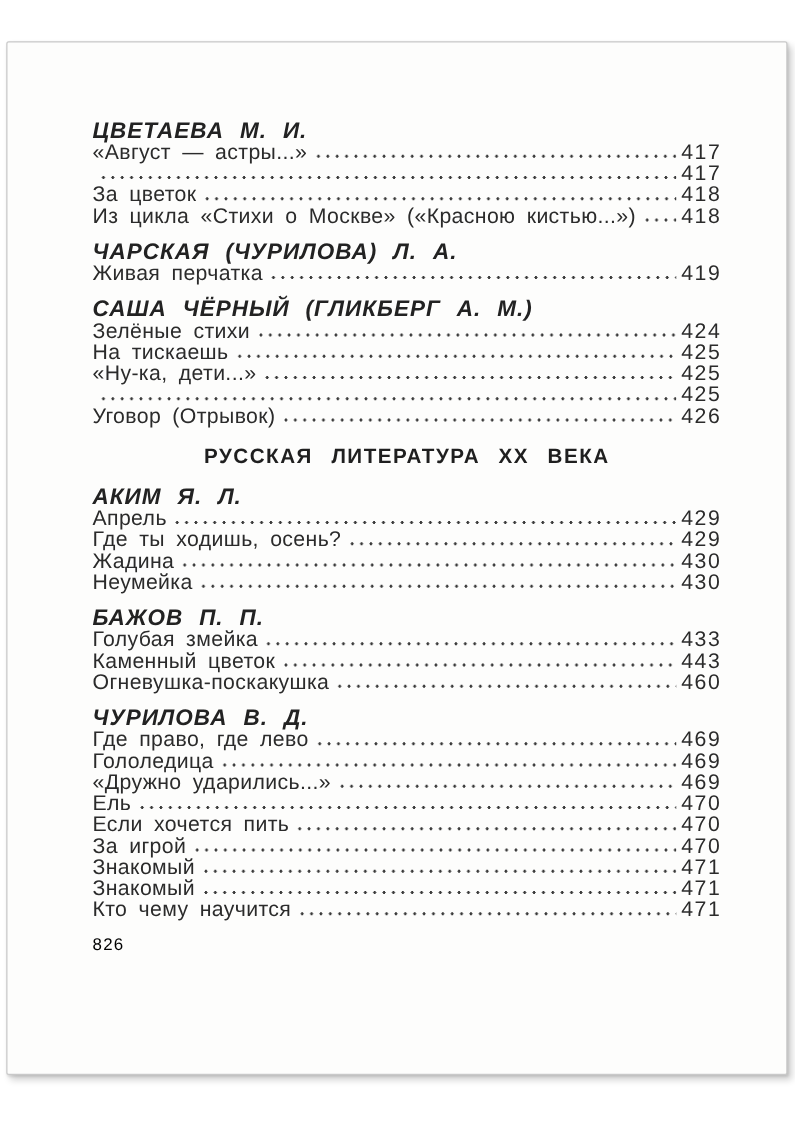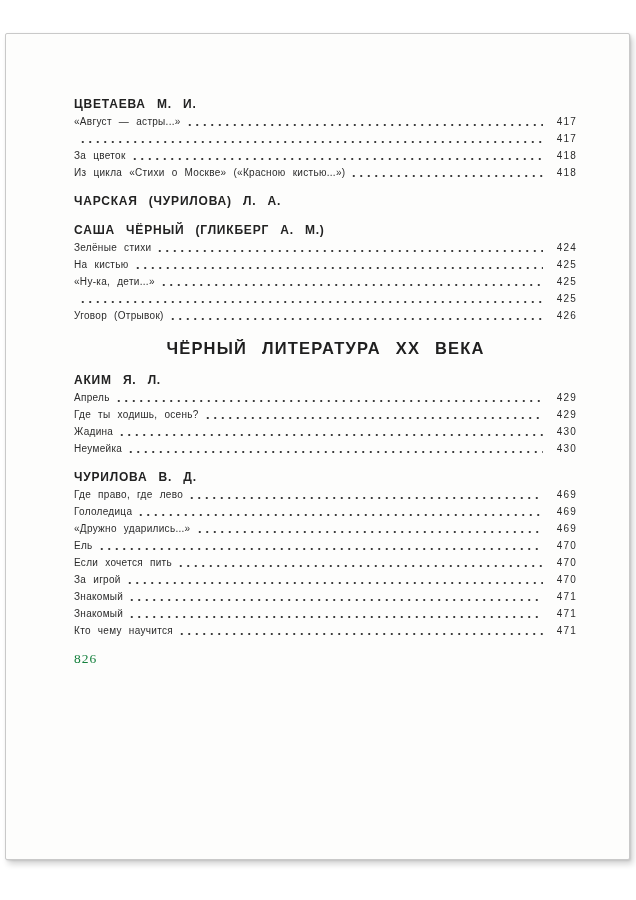--- a/index.html
+++ b/index.html
@@ -16,30 +16,31 @@
     background: #fdfdfc;
     border: 1px solid #c9c9c9;
     border-radius: 2px;
     box-shadow: 3px 4px 6px rgba(0,0,0,0.18), 1px 1px 2px rgba(0,0,0,0.10);
     padding: 62px 52px 0 68px;
     color: #2b2b2b;
   }
   .toc-section { margin-bottom: 12px; }
   .author {
     font-weight: bold;
-    font-size: 12px;
+    font-size: 18px;
     line-height: 17px;
     letter-spacing: 0.8px;
     word-spacing: 7px;
     color: #222;
+    font-style: italic;
   }
   .row {
     display: flex;
     align-items: center;
-    font-size: 10px;
+    font-size: 17px;
     line-height: 17px;
     letter-spacing: 0.3px;
   }
   .title { word-spacing: 4px; white-space: nowrap; }
   .leader {
     flex: 1 1 auto;
     min-width: 18px;
     align-self: flex-end;
     height: 4px;
     margin: 0 4px 3px 5px;
@@ -61,22 +62,21 @@
     line-height: 22px;
     letter-spacing: 1.2px;
     word-spacing: 9px;
     color: #1f1f1f;
     margin: 13px 0 13px 0;
   }
   .footer-num {
     font-size: 13.5px;
     letter-spacing: 1px;
     margin-top: 3px;
-    color: #15803d;
-    font-family: Liberation Serif, serif;
+    color: #000000;
   }
 </style>
 </head>
 <body>
 
 <div class="paper">
 
   <div class="toc-section">
     <div class="author">ЦВЕТАЕВА М. И.</div>
     <div class="row">
@@ -95,51 +95,56 @@
     </div>
     <div class="row">
       <span class="title">Из цикла «Стихи о Москве» («Красною кистью...»)</span>
       <span class="leader"></span>
       <span class="pagenum">418</span>
     </div>
   </div>
 
   <div class="toc-section">
     <div class="author">ЧАРСКАЯ (ЧУРИЛОВА) Л. А.</div>
+    <div class="row">
+      <span class="title">Живая перчатка</span>
+      <span class="leader"></span>
+      <span class="pagenum">419</span>
+    </div>
   </div>
 
   <div class="toc-section">
     <div class="author">САША ЧЁРНЫЙ (ГЛИКБЕРГ А. М.)</div>
     <div class="row">
       <span class="title">Зелёные стихи</span>
       <span class="leader"></span>
       <span class="pagenum">424</span>
     </div>
     <div class="row">
-      <span class="title">На кистью</span>
+      <span class="title">На тискаешь</span>
       <span class="leader"></span>
       <span class="pagenum">425</span>
     </div>
     <div class="row">
       <span class="title">«Ну-ка, дети...»</span>
       <span class="leader"></span>
       <span class="pagenum">425</span>
     </div>
     <div class="row">
       <span class="leader"></span>
       <span class="pagenum">425</span>
     </div>
     <div class="row">
       <span class="title">Уговор (Отрывок)</span>
       <span class="leader"></span>
       <span class="pagenum">426</span>
     </div>
   </div>
 
-  <div class="part-heading">ЧЁРНЫЙ ЛИТЕРАТУРА XX ВЕКА</div>
+  <div class="part-heading">РУССКАЯ ЛИТЕРАТУРА XX ВЕКА</div>
 
   <div class="toc-section">
     <div class="author">АКИМ Я. Л.</div>
     <div class="row">
       <span class="title">Апрель</span>
       <span class="leader"></span>
       <span class="pagenum">429</span>
     </div>
     <div class="row">
       <span class="title">Где ты ходишь, осень?</span>
@@ -152,20 +157,38 @@
       <span class="pagenum">430</span>
     </div>
     <div class="row">
       <span class="title">Неумейка</span>
       <span class="leader"></span>
       <span class="pagenum">430</span>
     </div>
   </div>
 
 
+  <div class="toc-section">
+    <div class="author">БАЖОВ П. П.</div>
+    <div class="row">
+      <span class="title">Голубая змейка</span>
+      <span class="leader"></span>
+      <span class="pagenum">433</span>
+    </div>
+    <div class="row">
+      <span class="title">Каменный цветок</span>
+      <span class="leader"></span>
+      <span class="pagenum">443</span>
+    </div>
+    <div class="row">
+      <span class="title">Огневушка-поскакушка</span>
+      <span class="leader"></span>
+      <span class="pagenum">460</span>
+    </div>
+  </div>
 
   <div class="toc-section">
     <div class="author">ЧУРИЛОВА В. Д.</div>
     <div class="row">
       <span class="title">Где право, где лево</span>
       <span class="leader"></span>
       <span class="pagenum">469</span>
     </div>
     <div class="row">
       <span class="title">Гололедица</span>

